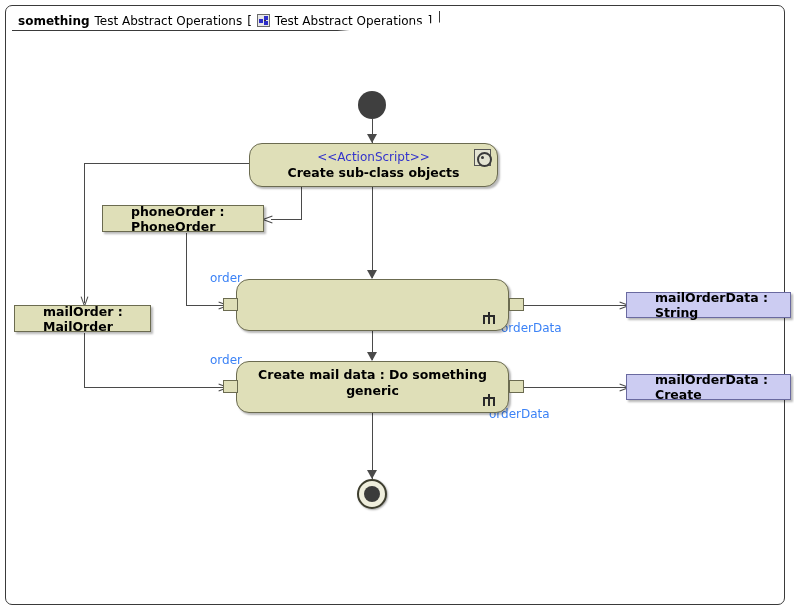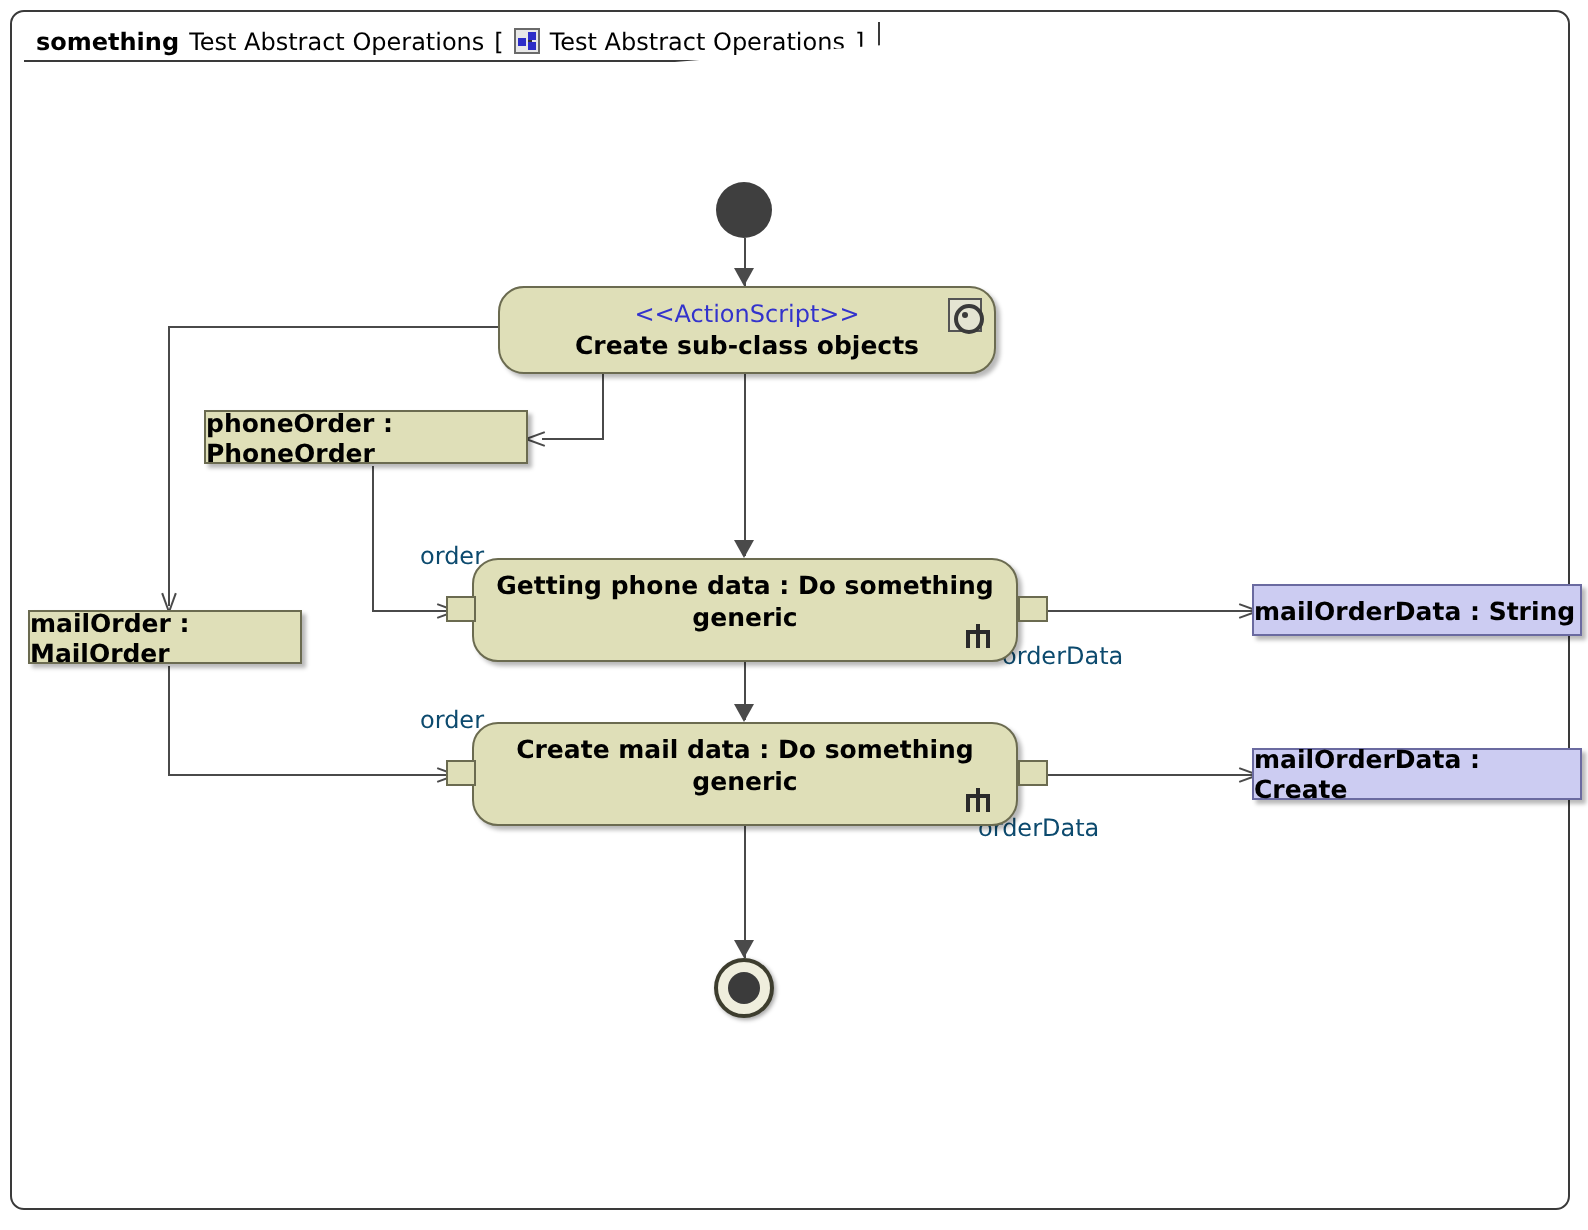--- a/index.html
+++ b/index.html
@@ -95,22 +95,22 @@
   .rake .v1{left:0;top:3px;width:2px;height:9px;}
   .rake .v2{left:5px;top:3px;width:2px;height:9px;}
   .rake .v3{left:10px;top:3px;width:2px;height:9px;}
   .rake .h{left:0;top:3px;width:12px;height:2px;}
   .rake .stem{left:5px;top:0;width:2px;height:4px;}
 
   
   .objnode{
     border:1px solid #6b6b50;background:#dfdfb8;
     box-shadow:2px 2px 2px rgba(0,0,0,.28);
-    display:flex;align-items:center;justify-content:flex-start;
-    font-weight:bold;font-size:12.5px;color:#000;
+    display:flex;align-items:center;justify-content:flex-end;
+    font-weight:bold;font-size:12.5px;color:#000;padding-left:28px;
   }
   .objnode.data{
     background:#ccccf2;border:1px solid #6a6aa0;
   }
 
   
   .pin{
     position:absolute;width:15px;height:13px;
     background:#dfdfb8;border:1px solid #6b6b50;box-sizing:border-box;
   }
@@ -132,21 +132,21 @@
             transform-origin:100% 50%;}
   .oarrow.right i:nth-child(1){left:0;top:5px;transform:rotate(20deg);}
   .oarrow.right i:nth-child(2){left:0;top:5px;transform:rotate(-20deg);}
   .oarrow.left i:nth-child(1){left:1px;top:5px;transform-origin:0 50%;transform:rotate(20deg);}
   .oarrow.left i:nth-child(2){left:1px;top:5px;transform-origin:0 50%;transform:rotate(-20deg);}
   .oarrow.down i{width:1px;height:10px;}
   .oarrow.down i:nth-child(1){left:5px;top:0;transform-origin:50% 100%;transform:rotate(20deg);}
   .oarrow.down i:nth-child(2){left:5px;top:0;transform-origin:50% 100%;transform:rotate(-20deg);}
 
   .edge-label{
-    position:absolute;font-size:12px;color:#0c4a6e;white-space:nowrap;
+    position:absolute;font-size:12px;color:#3b82f6;white-space:nowrap;
     line-height:13px;
   }
 </style>
 </head>
 <body>
 
 <div id="frame">
 
   <div id="frame-tab">
     <span class="kw">something</span>
@@ -224,21 +224,20 @@
 
   <div class="node objnode" style="left:96px;top:199px;width:162px;height:27px;">
     <span>phoneOrder : PhoneOrder</span>
   </div>
 
   <div class="node objnode" style="left:8px;top:299px;width:137px;height:27px;">
     <span>mailOrder : MailOrder</span>
   </div>
 
   <div class="node action one-line" style="left:230px;top:273px;width:273px;height:52px;position:absolute;">
-    <span class="nm">Getting phone data : Do something generic</span>
     <span class="rake">
       <i class="stem"></i>
         <i class="h"></i>
         <i class="v1"></i>
         <i class="v2"></i>
         <i class="v3"></i>
     </span>
   </div>
   <div class="pin" style="left:217px;top:292px;"></div>
   <div class="pin" style="left:503px;top:292px;"></div>

